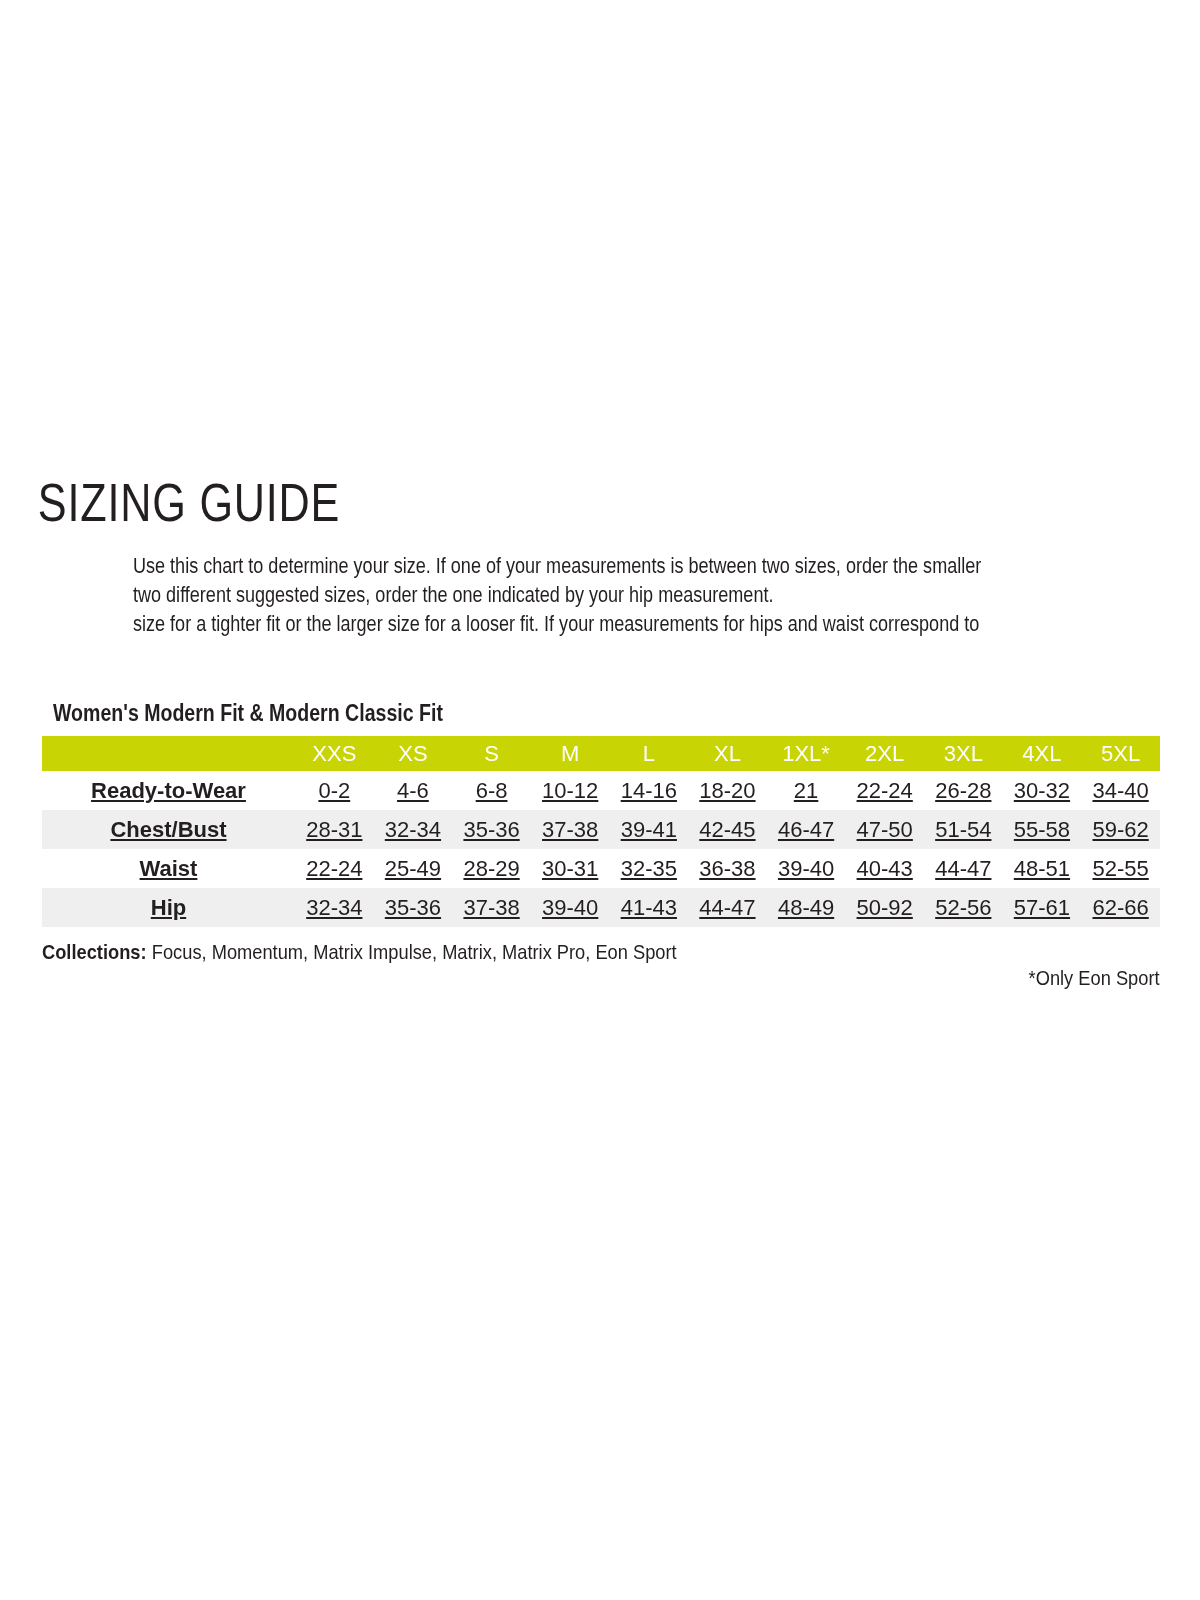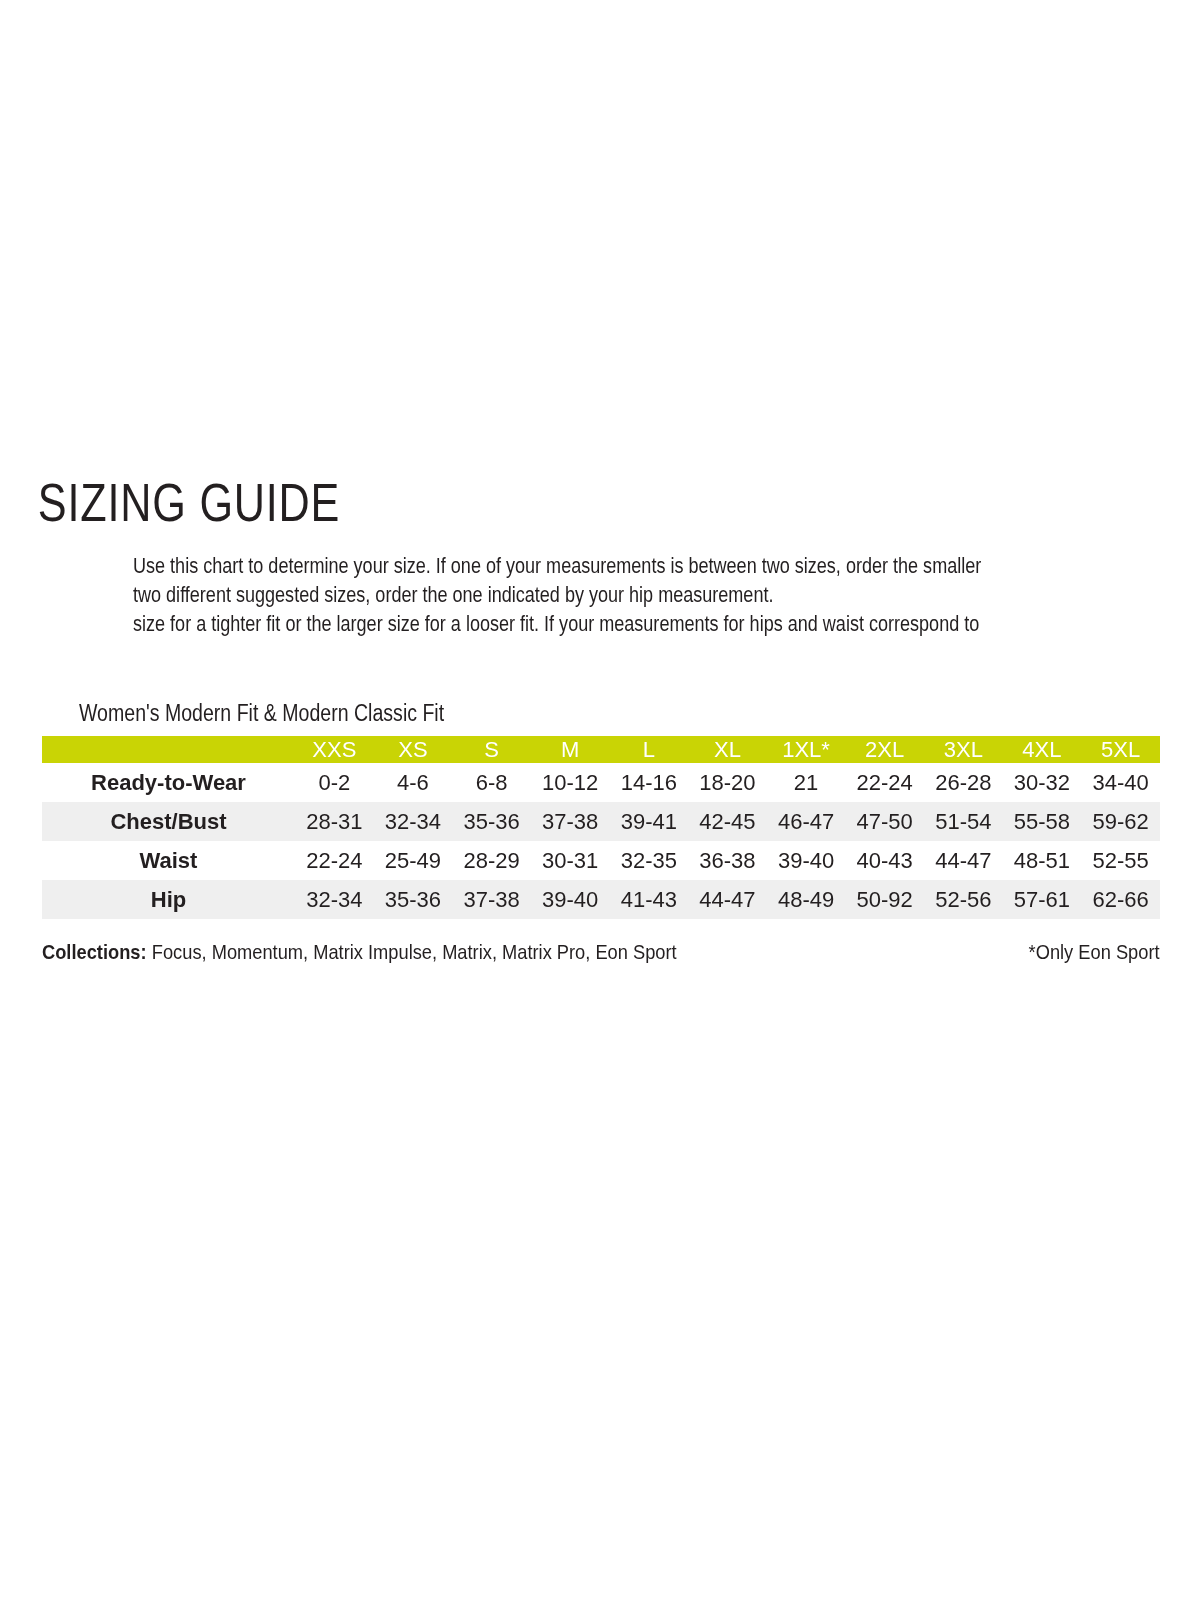--- a/index.html
+++ b/index.html
@@ -43,63 +43,64 @@
     width: 960px;
     font-size: 22px;
     line-height: 29px;
   }
 
   .section-heading {
     position: absolute;
     top: 700px;
     left: 53px;
     font-size: 23px;
-    font-weight: 400;
-    margin-left: 26px;
+    font-weight: 700;
   }
   .section-heading .cx { transform: scaleX(0.85); }
 
   .size-table {
     position: absolute;
     left: 42px;
     top: 736px;
     width: 1118px;
     border-collapse: collapse;
     table-layout: fixed;
   }
   .size-table col.label-col { width: 253px; }
   .size-table thead th {
     background: var(--accent);
     color: var(--header-text);
     font-weight: 400;
     font-size: 22px;
-    height: 27px;
+    height: 35px;
     text-align: center;
     vertical-align: middle;
   }
   .size-table tbody th,
   .size-table tbody td {
     height: 39px;
     font-size: 22px;
     text-align: center;
     vertical-align: middle;
+    text-decoration: underline;
   }
   .size-table tbody th { font-weight: 700; }
   .size-table tbody td { font-weight: 400; }
   .size-table tbody tr:nth-child(even) { background: var(--row-alt); }
 
   .footer {
     position: absolute;
     top: 939px;
     left: 42px;
     width: 1118px;
     display: flex;
     justify-content: space-between;
     font-size: 21px;
     line-height: 26px;
+    flex-direction: column;
   }
   .footer .collections .cx { transform: scaleX(0.87); transform-origin: 0 50%; }
   .footer .note-wrap { text-align: right; }
   .footer .note-wrap .cx { transform: scaleX(0.87); transform-origin: 100% 50%; }
   .footer .bold { font-weight: 700; }
   .footer .list-text { margin-left: 6px; }
 </style>
 </head>
 <body>
 

